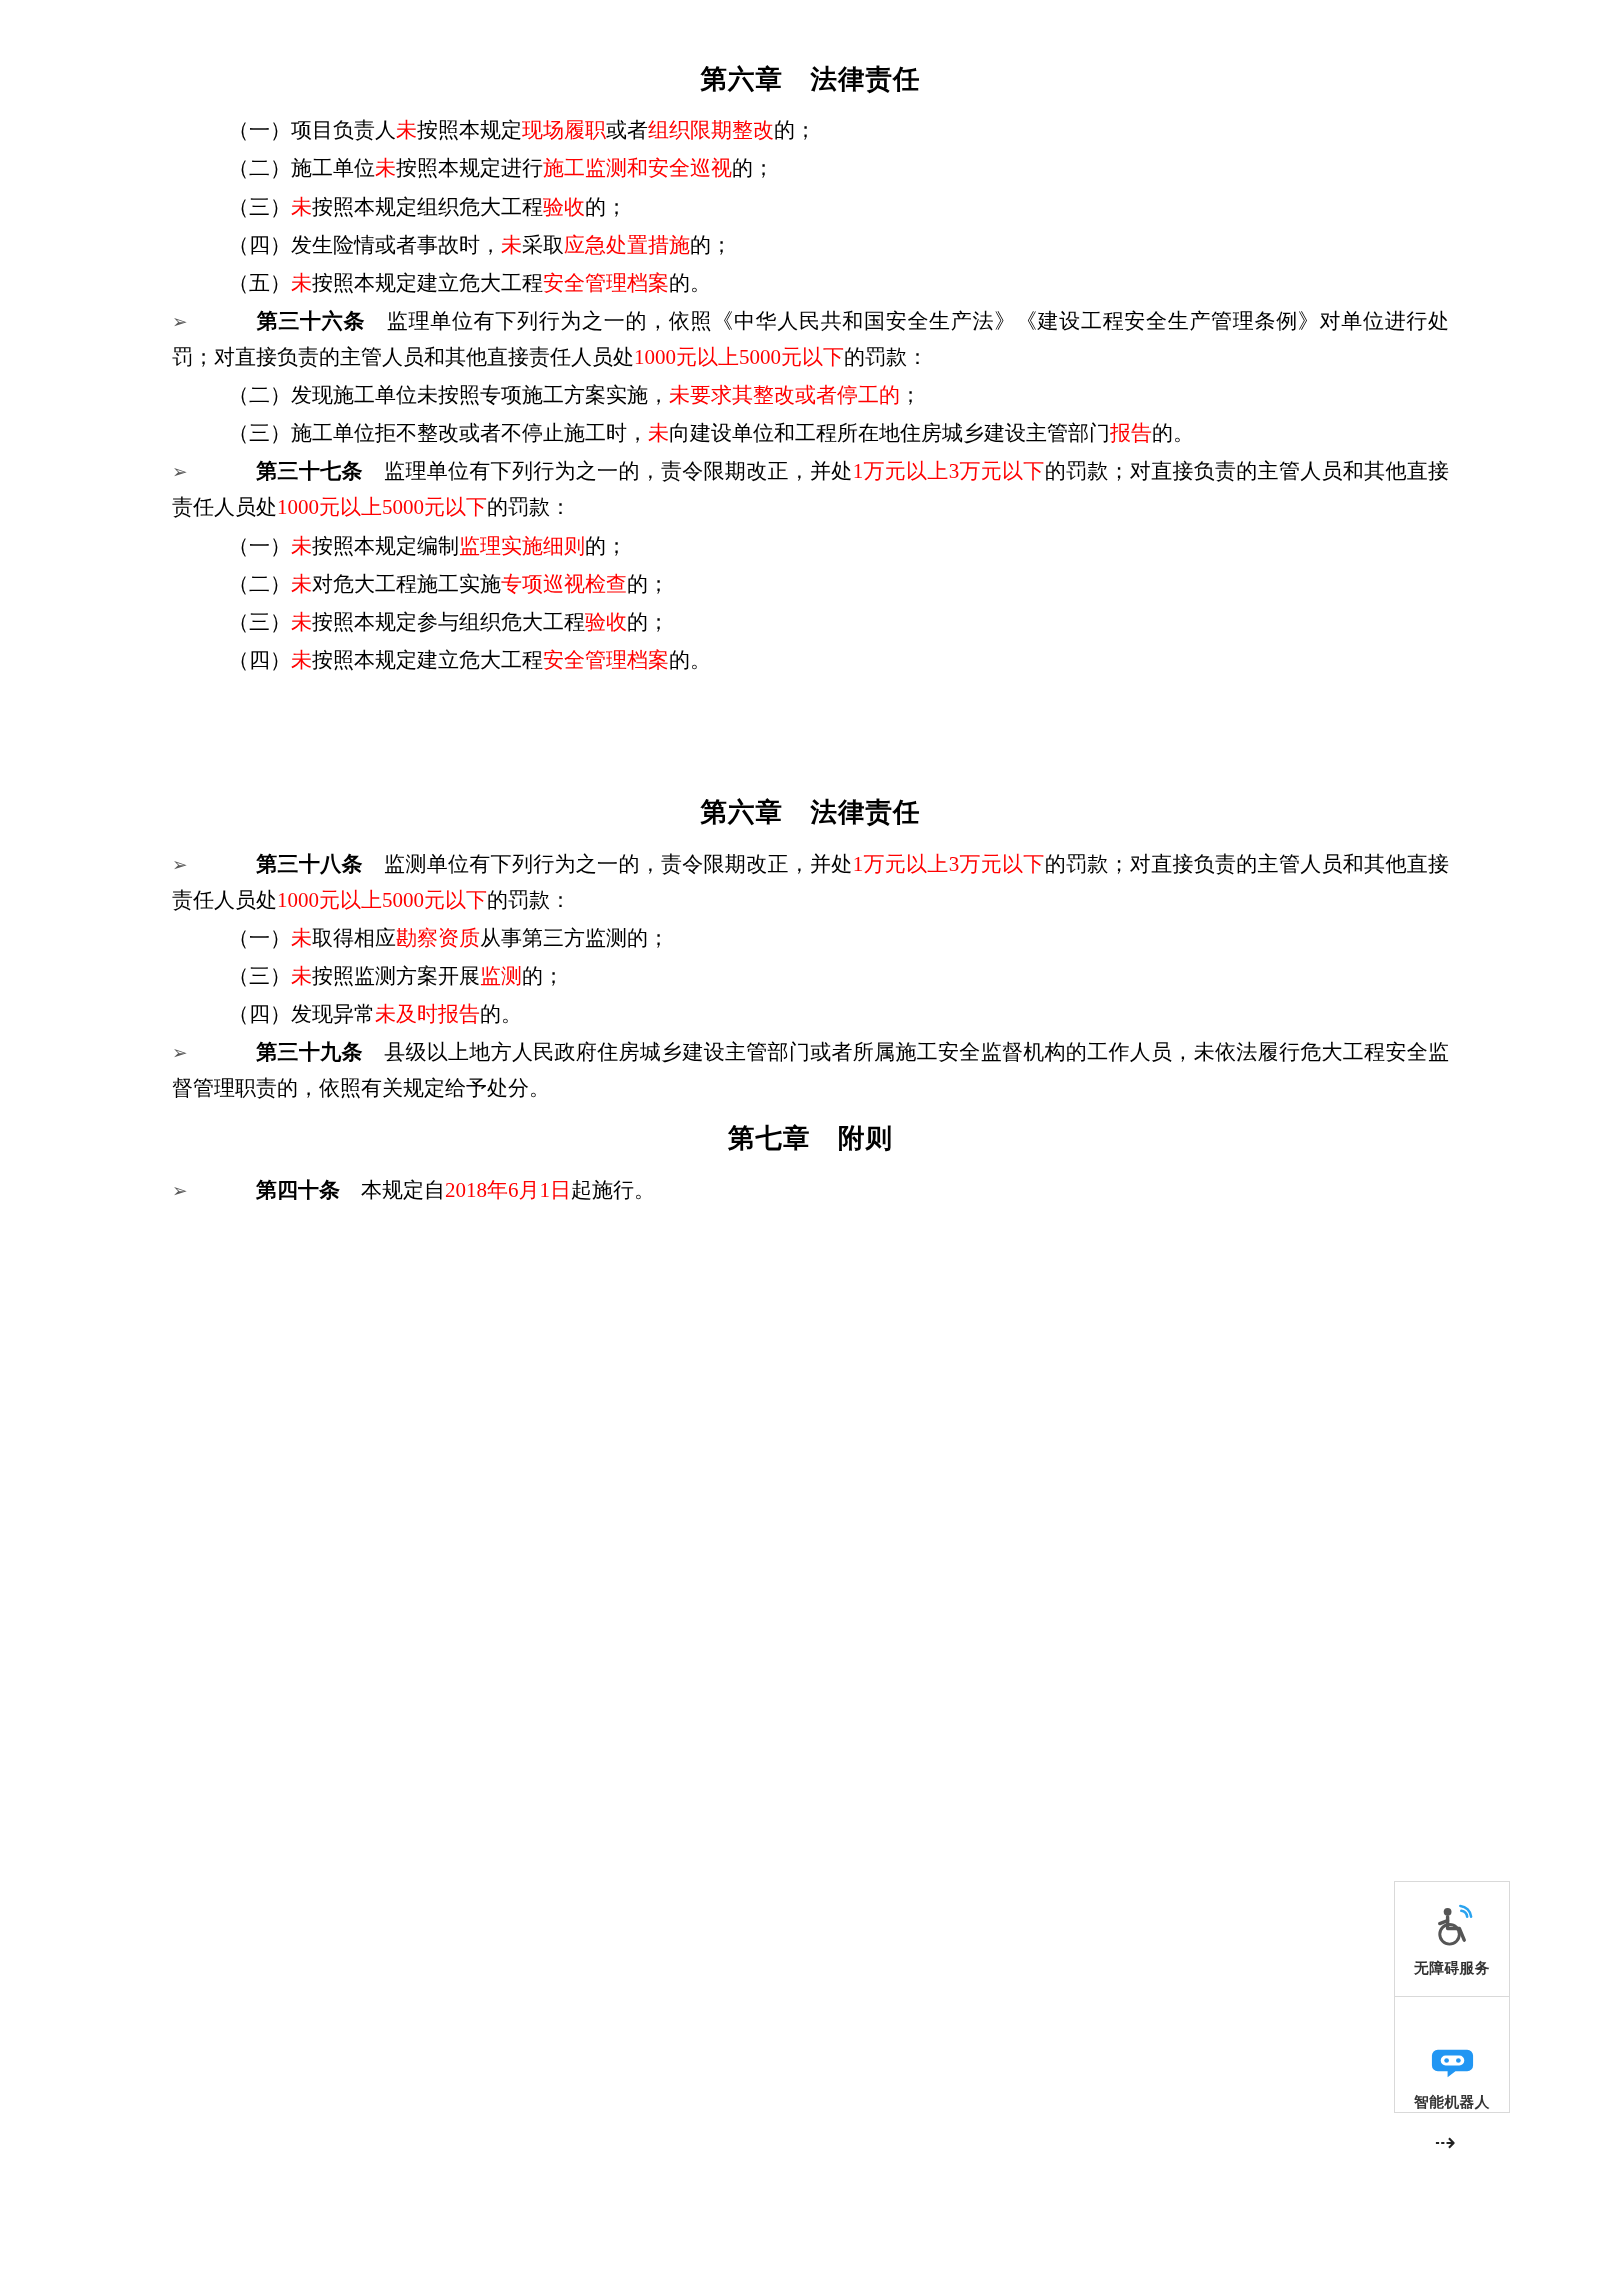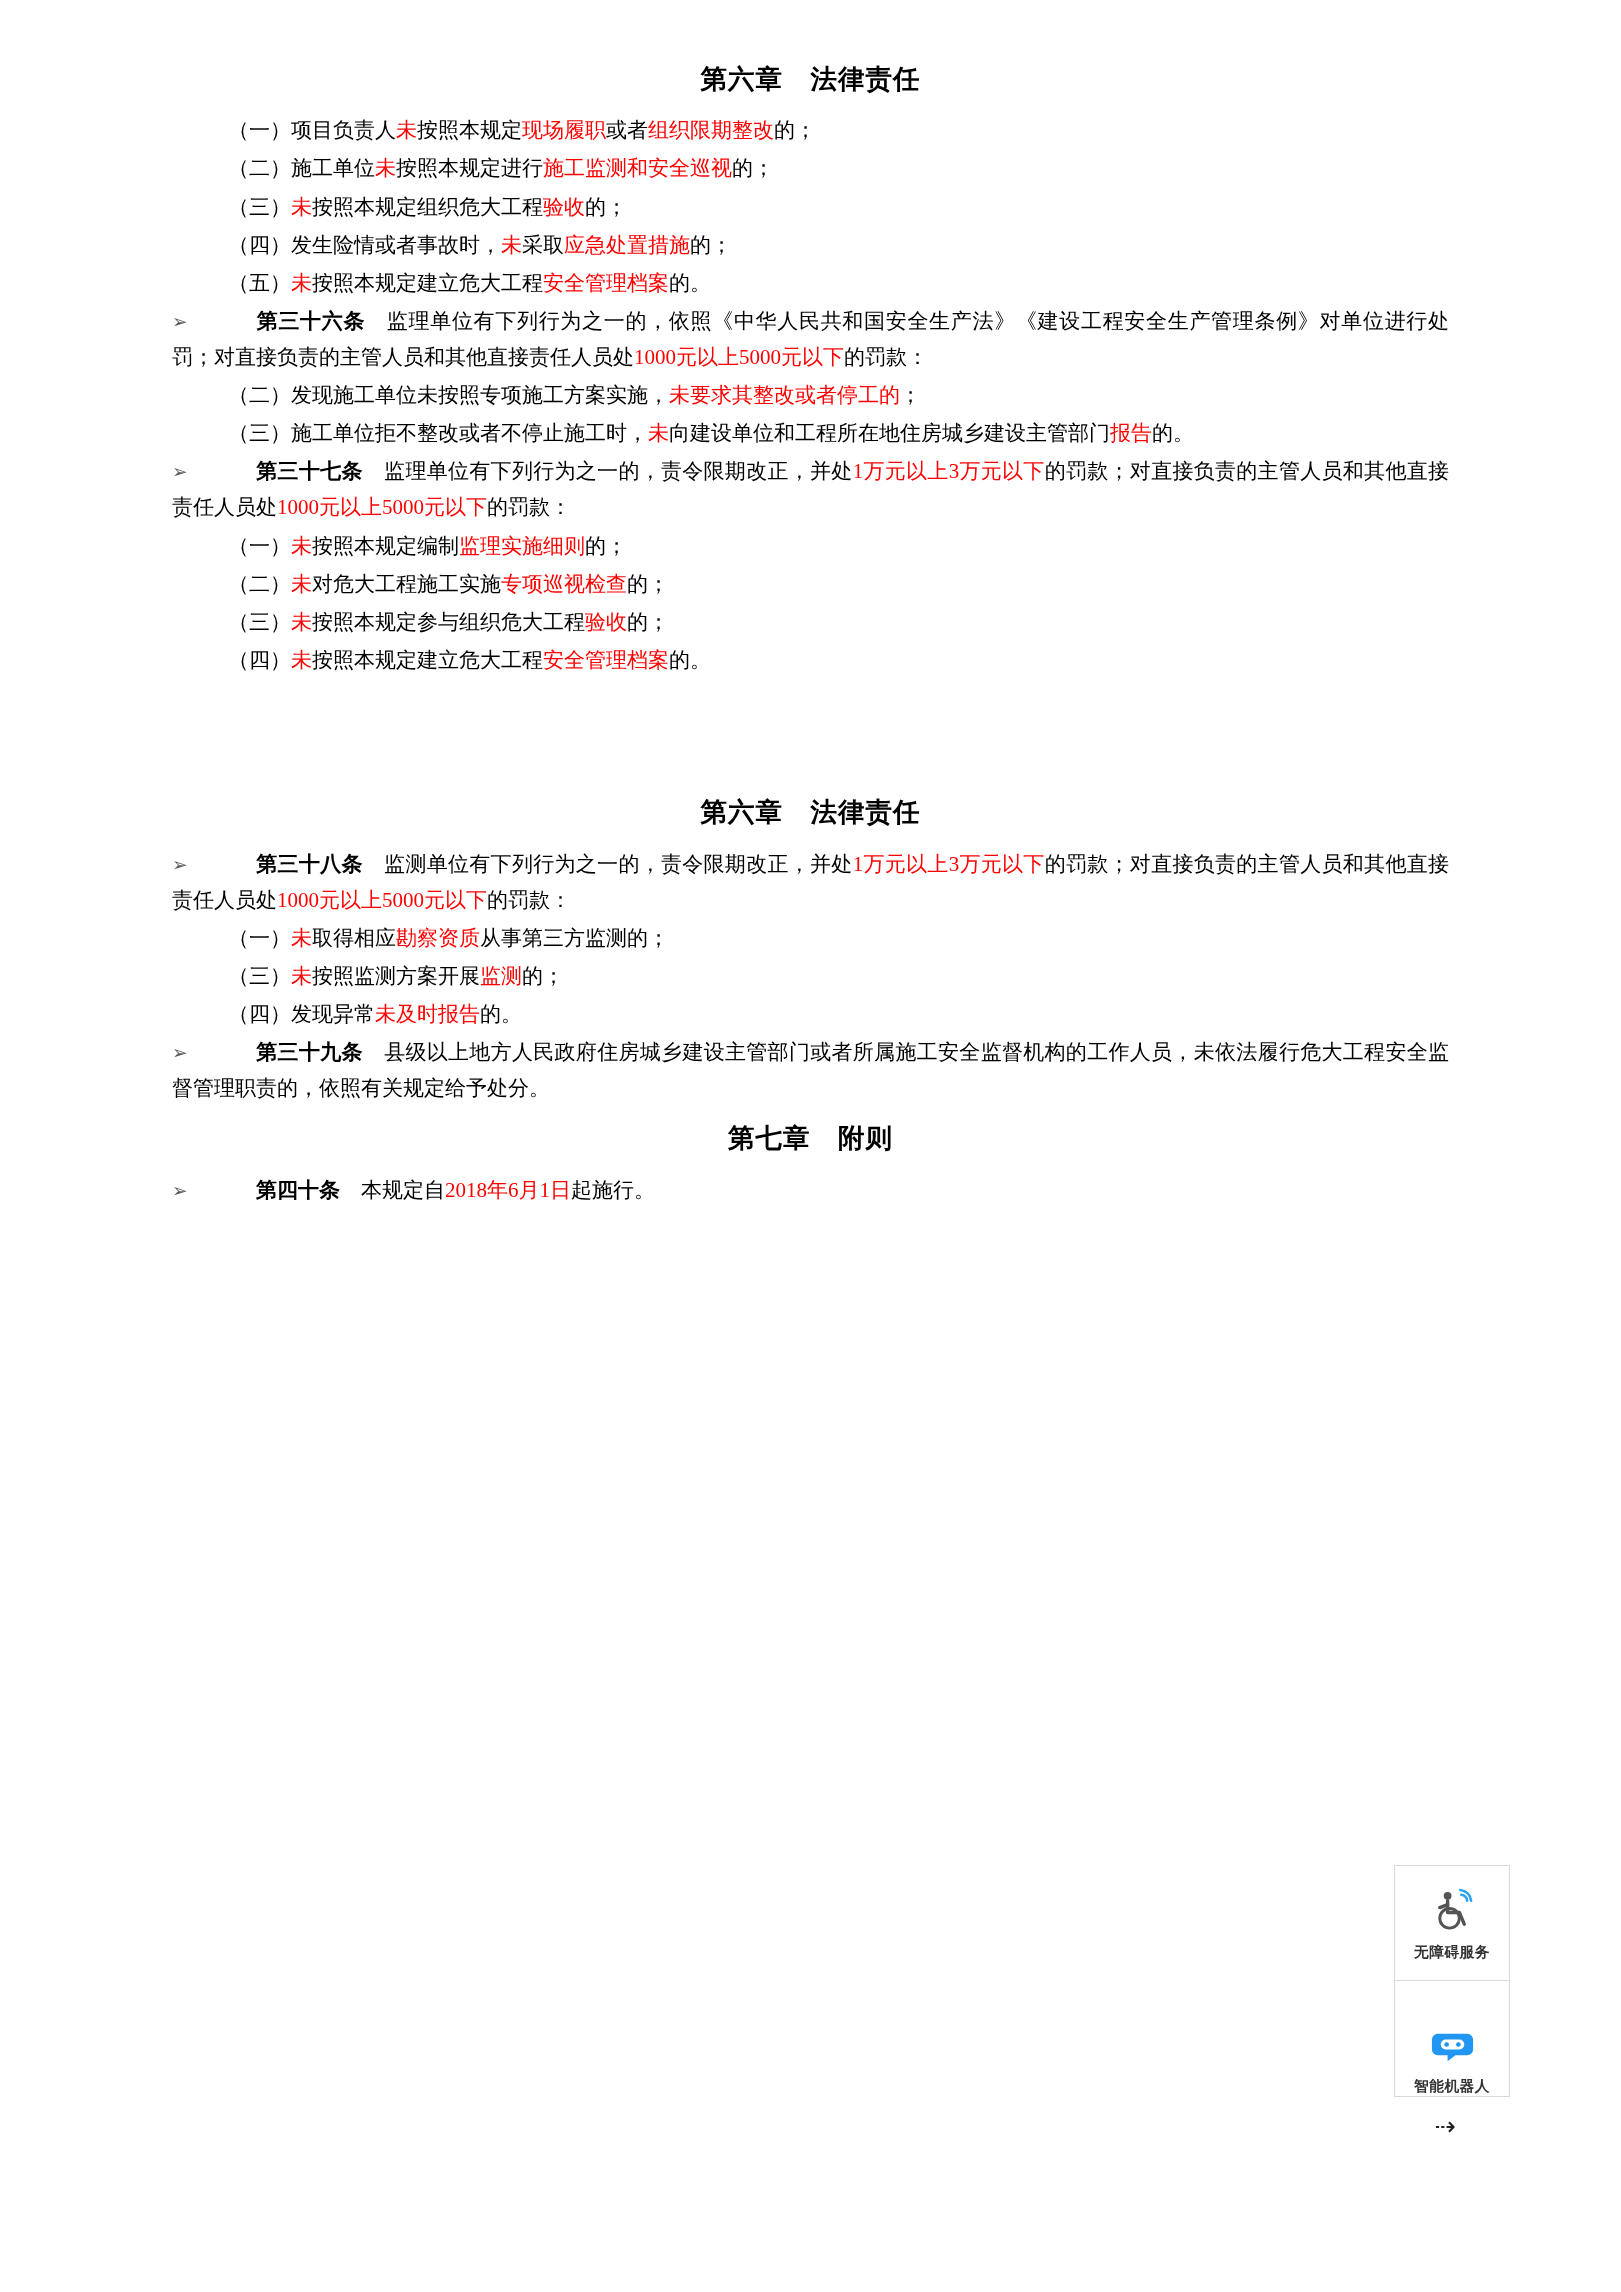--- a/index.html
+++ b/index.html
@@ -66,21 +66,21 @@
     margin: 0 0 2px 0;
     padding-left: 56px;
   }
   .red {
     color: #ff0000;
   }
   
   .widgets {
     position: absolute;
     right: 127px;
-    bottom: 152px;
+    bottom: 136px;
     width: 100px;
     padding-left: 6px;
   }
   .widget {
     width: 116px;
     height: 116px;
     background: #ffffff;
     border: 1px solid #d9d9d9;
     box-sizing: border-box;
     display: flex;

